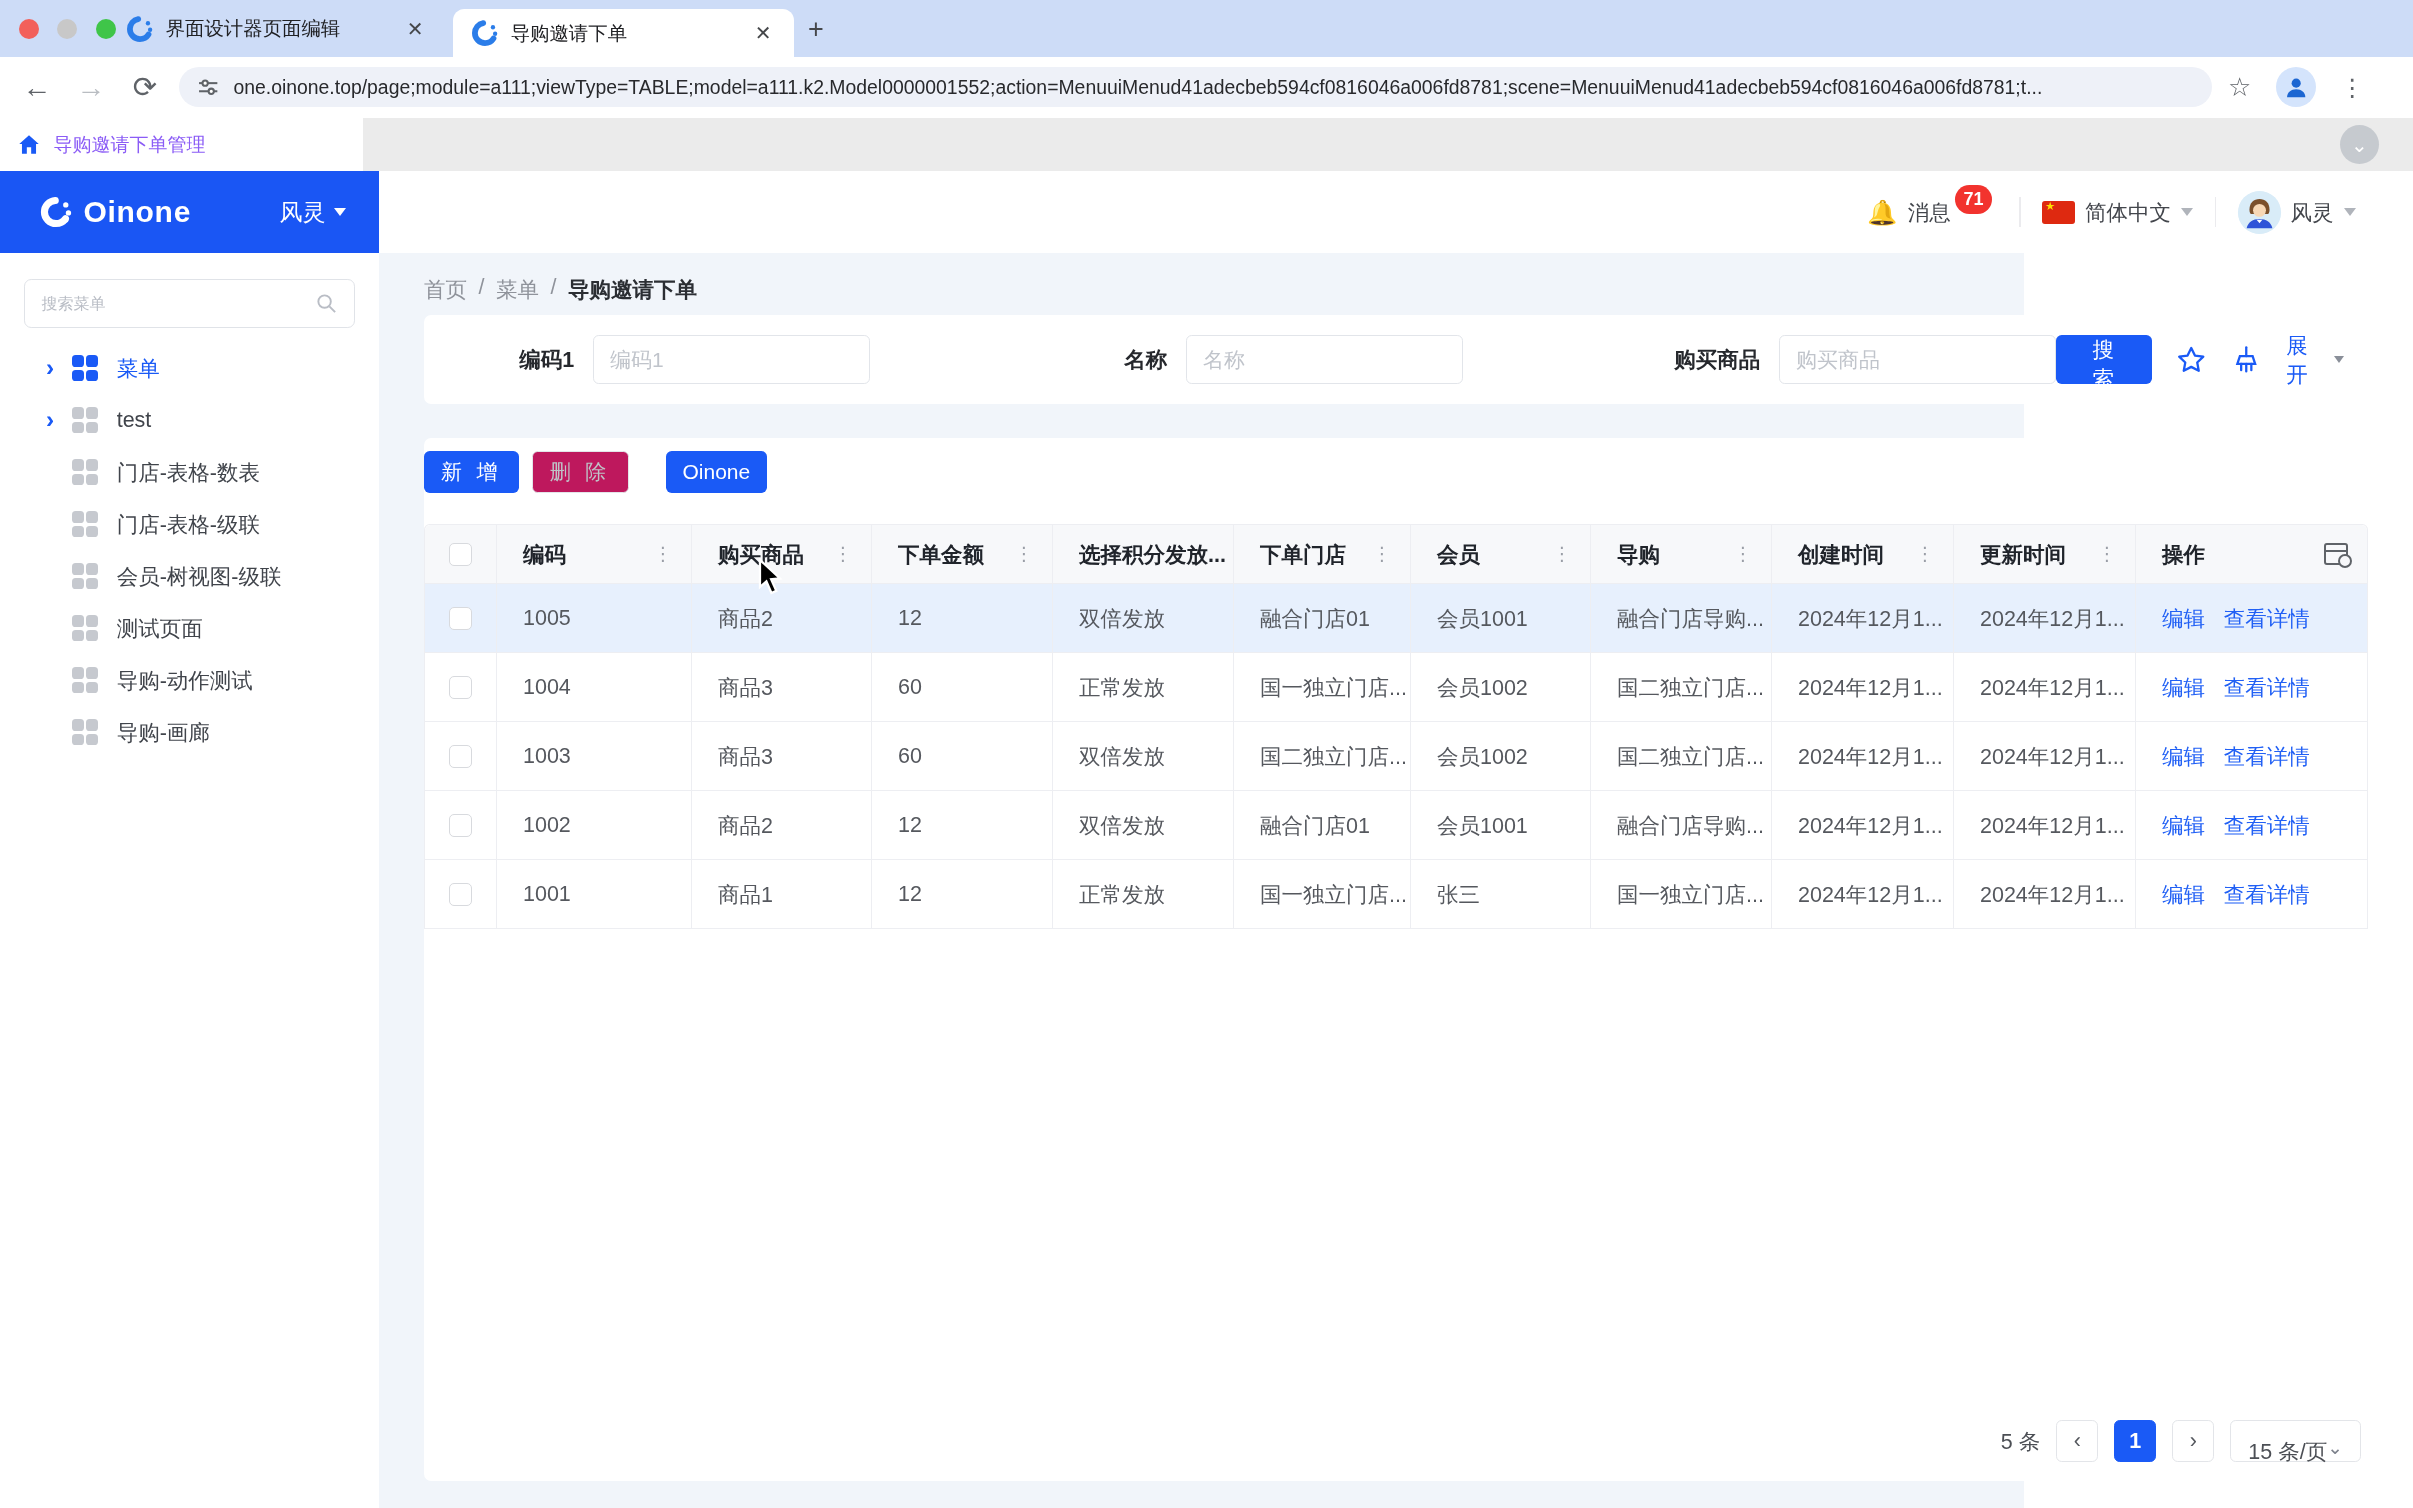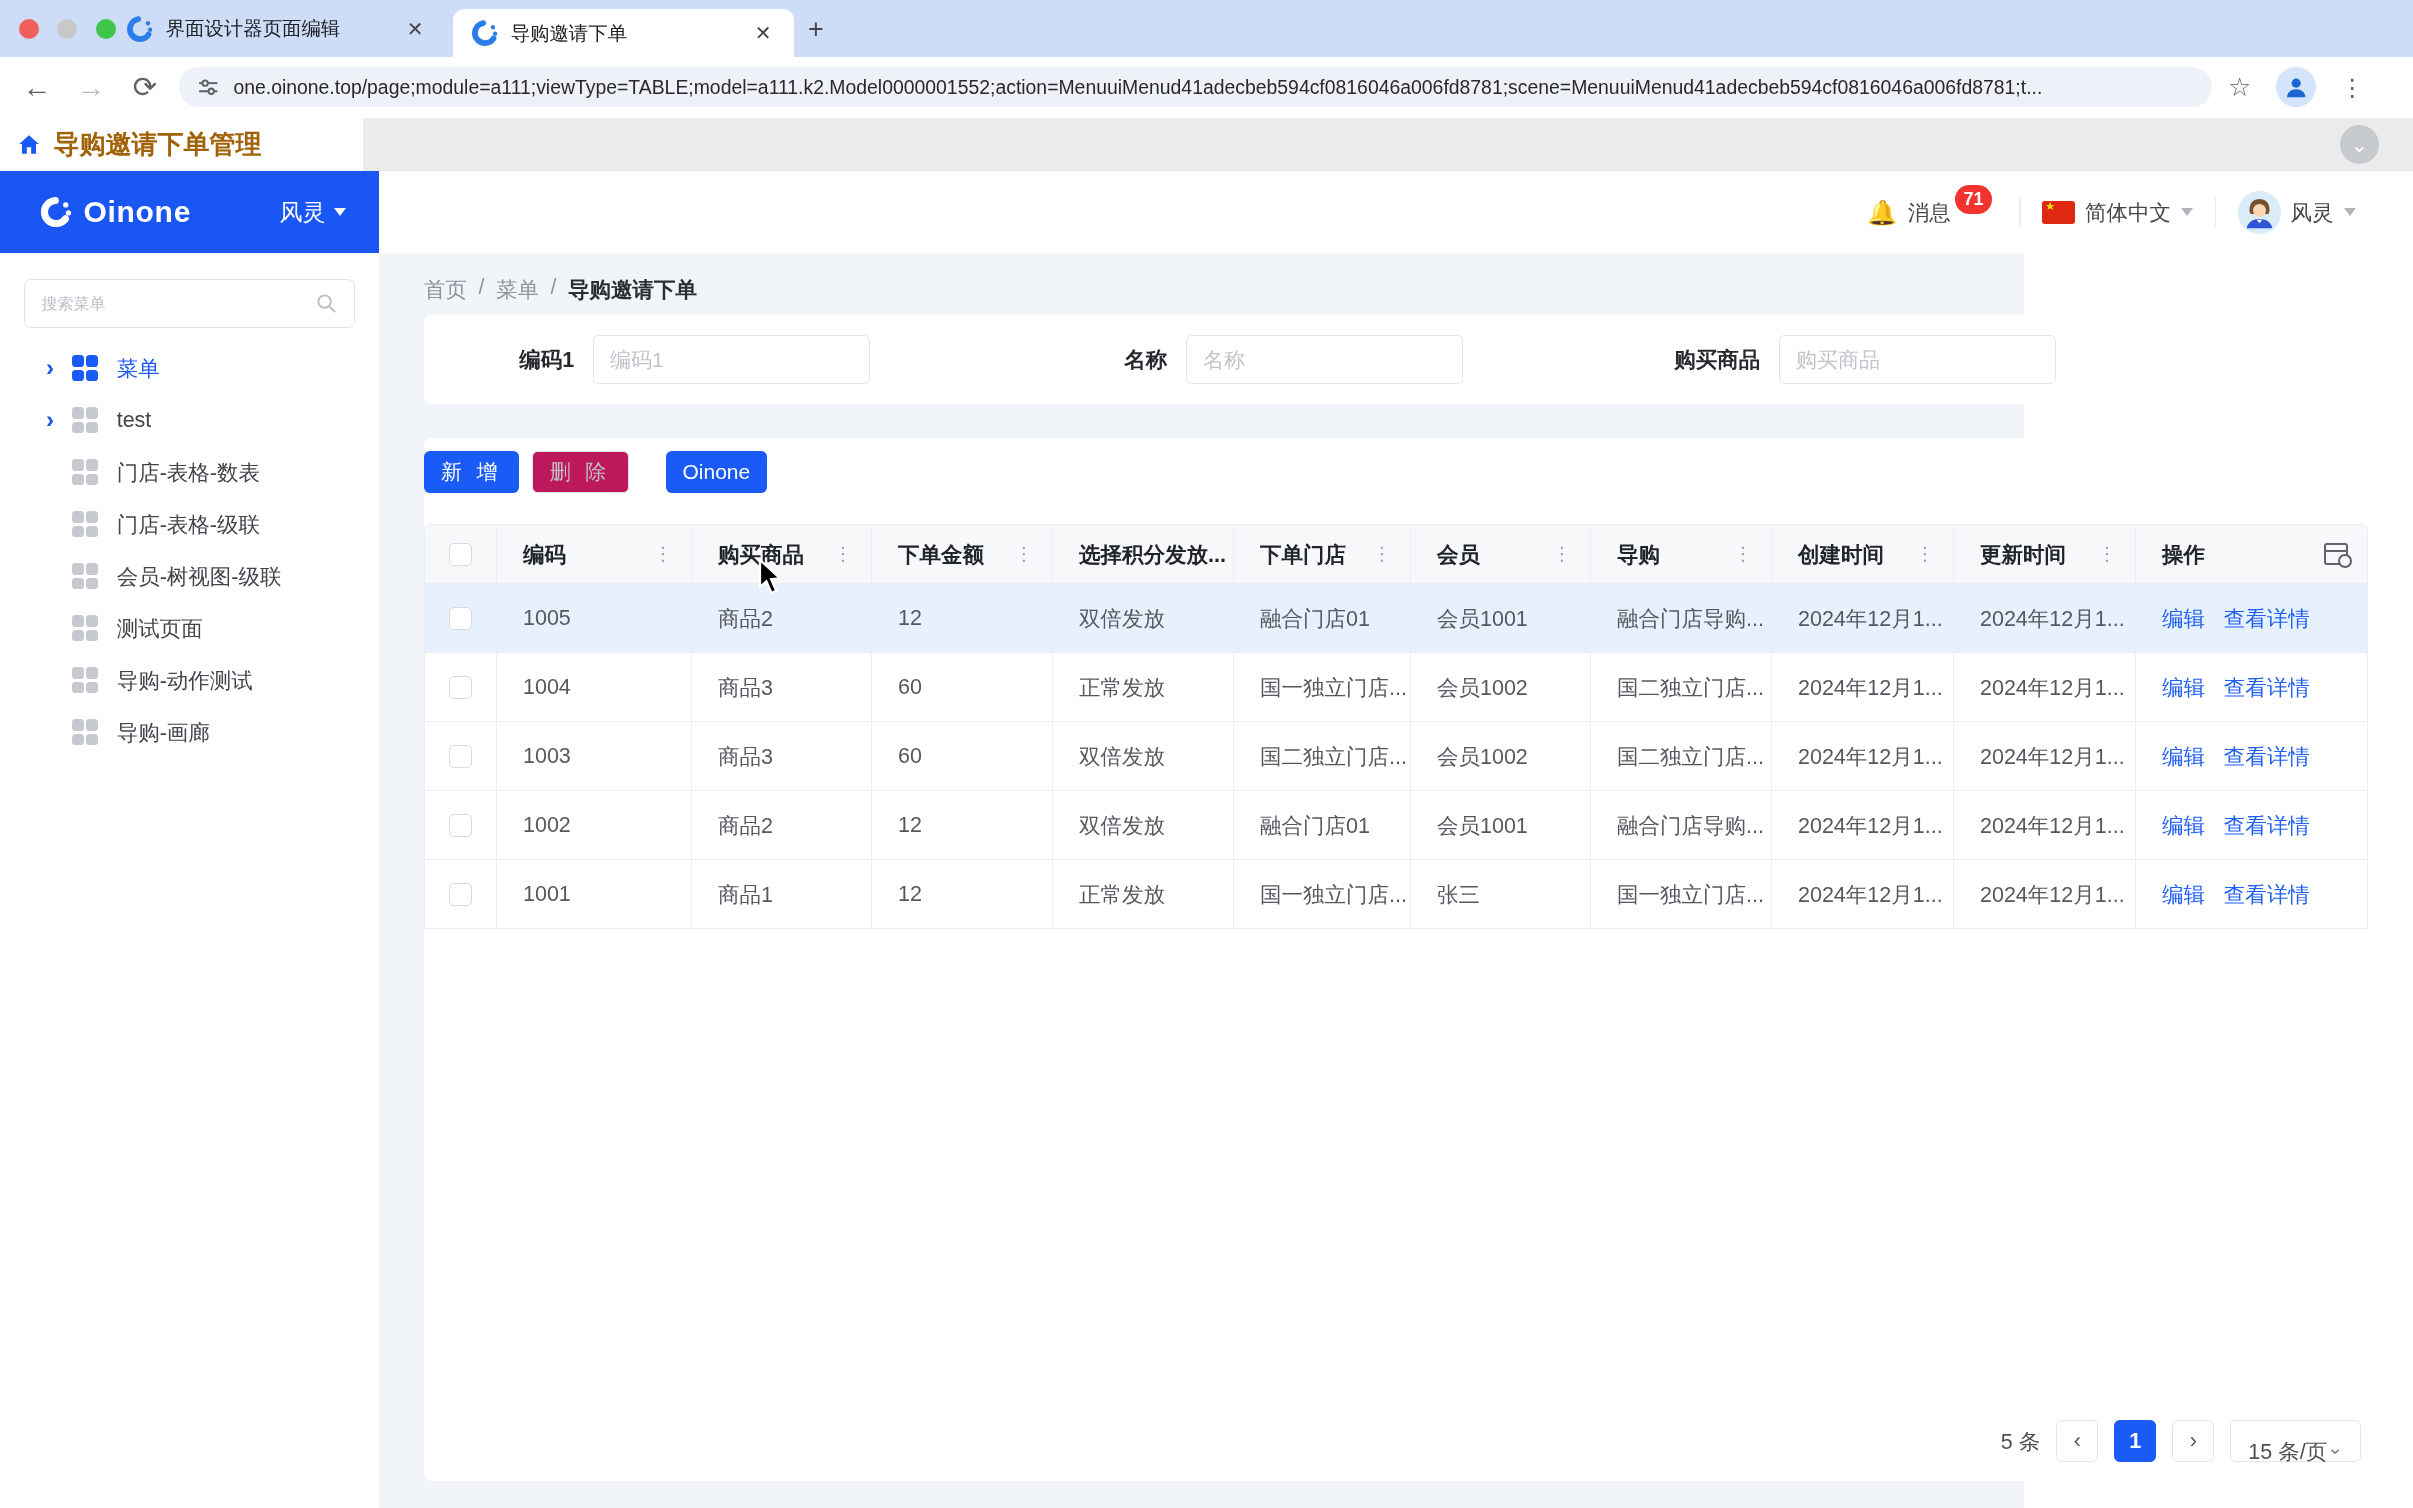--- a/index.html
+++ b/index.html
@@ -26,21 +26,21 @@
   .urlpill { margin-left:17px; width:2033px; height:40px; background:#eef1f8; border-radius:20px; display:flex; align-items:center; padding:0 17px; gap:13px; }
   .urlpill .url { font-size:19.4px; color:#28292c; white-space:nowrap; overflow:hidden; }
   .tb-right { display:flex; align-items:center; gap:24.4px; margin-left:16px; }
   .star { font-size:26px; color:#5f6368; }
   .profile { width:40px; height:40px; border-radius:50%; background:#d4e4fc; display:flex; align-items:center; justify-content:center; }
   .kebab-v { font-size:24.4px; color:#5f6368; letter-spacing:0; }
 
   
   .apptabs { position:absolute; left:0; top:118px; width:2413px; height:53px; background:#ebebeb; }
   .apptabs .active-seg { position:absolute; left:0; top:0; width:363px; height:53px; background:#fff; display:flex; align-items:center; gap:11.5px; padding-left:16px; }
-  .apptabs .seg-title { color:#a16207; font-size:26px; font-weight:bold; }
+  .apptabs .seg-title { color:#8b5cf6; font-size:19px; font-weight:normal; }
   .apptabs .drop { position:absolute; right:34px; top:7.2px; width:39px; height:39px; border-radius:50%; background:#c6cacf; color:#fff; display:flex; align-items:center; justify-content:center; font-size:20px; }
 
   
   .app { position:absolute; left:0; top:171px; width:2024px; height:1337px; background:#f1f5fa; }
 
   .sidebar { position:absolute; left:0; top:0; width:379px; height:1337px; background:#fff; }
   .side-head { height:82px; background:#1a56f4; display:flex; align-items:center; padding:0 33px 0 40px; }
   .brand { display:flex; align-items:center; gap:11.5px; flex:1; }
   .brand-name { color:#fff; font-size:30px; font-weight:bold; letter-spacing:0.7px; }
   .workspace { color:#fff; font-size:23px; display:flex; align-items:center; gap:8.6px; }
@@ -349,20 +349,37 @@
         <input placeholder="编码1" style="">
       </div>
       <div class="fgroup">
         <span class="flabel">名称</span>
         <input placeholder="名称" style="">
       </div>
       <div class="fgroup">
         <span class="flabel">购买商品</span>
         <input placeholder="购买商品" style="">
       </div>
+      <div class="fright">
+        <button class="btn-search">搜 索</button>
+        <svg class="ficon" viewBox="0 0 24 24">
+            <path d="M12 2.5l2.9 6 6.6.9-4.8 4.6 1.2 6.5L12 17.4 6.1 20.5l1.2-6.5L2.5 9.4l6.6-.9z" fill="none" stroke="#1a5af6" stroke-width="1.8" stroke-linejoin="round"></path>
+          </svg>
+        <svg class="ficon" viewBox="0 0 24 24">
+            <g fill="none" stroke="#1a5af6" stroke-width="1.8" stroke-linecap="round">
+              <path d="M12 2v7"></path>
+              <path d="M7 9h10l2 6H5z"></path>
+              <path d="M8 15v5M12 15v6M16 15v5"></path>
+            </g>
+          </svg>
+        <span class="expand">
+          <span>展开</span>
+          <span class="caret"></span>
+        </span>
+      </div>
     </div>
 
     <div class="table-card">
       <div class="actions">
         <button class="btn primary">新 增</button>
         <button class="btn disabled">删 除</button>
         <button class="btn primary brand">Oinone</button>
       </div>
 
       <div class="dtable">

